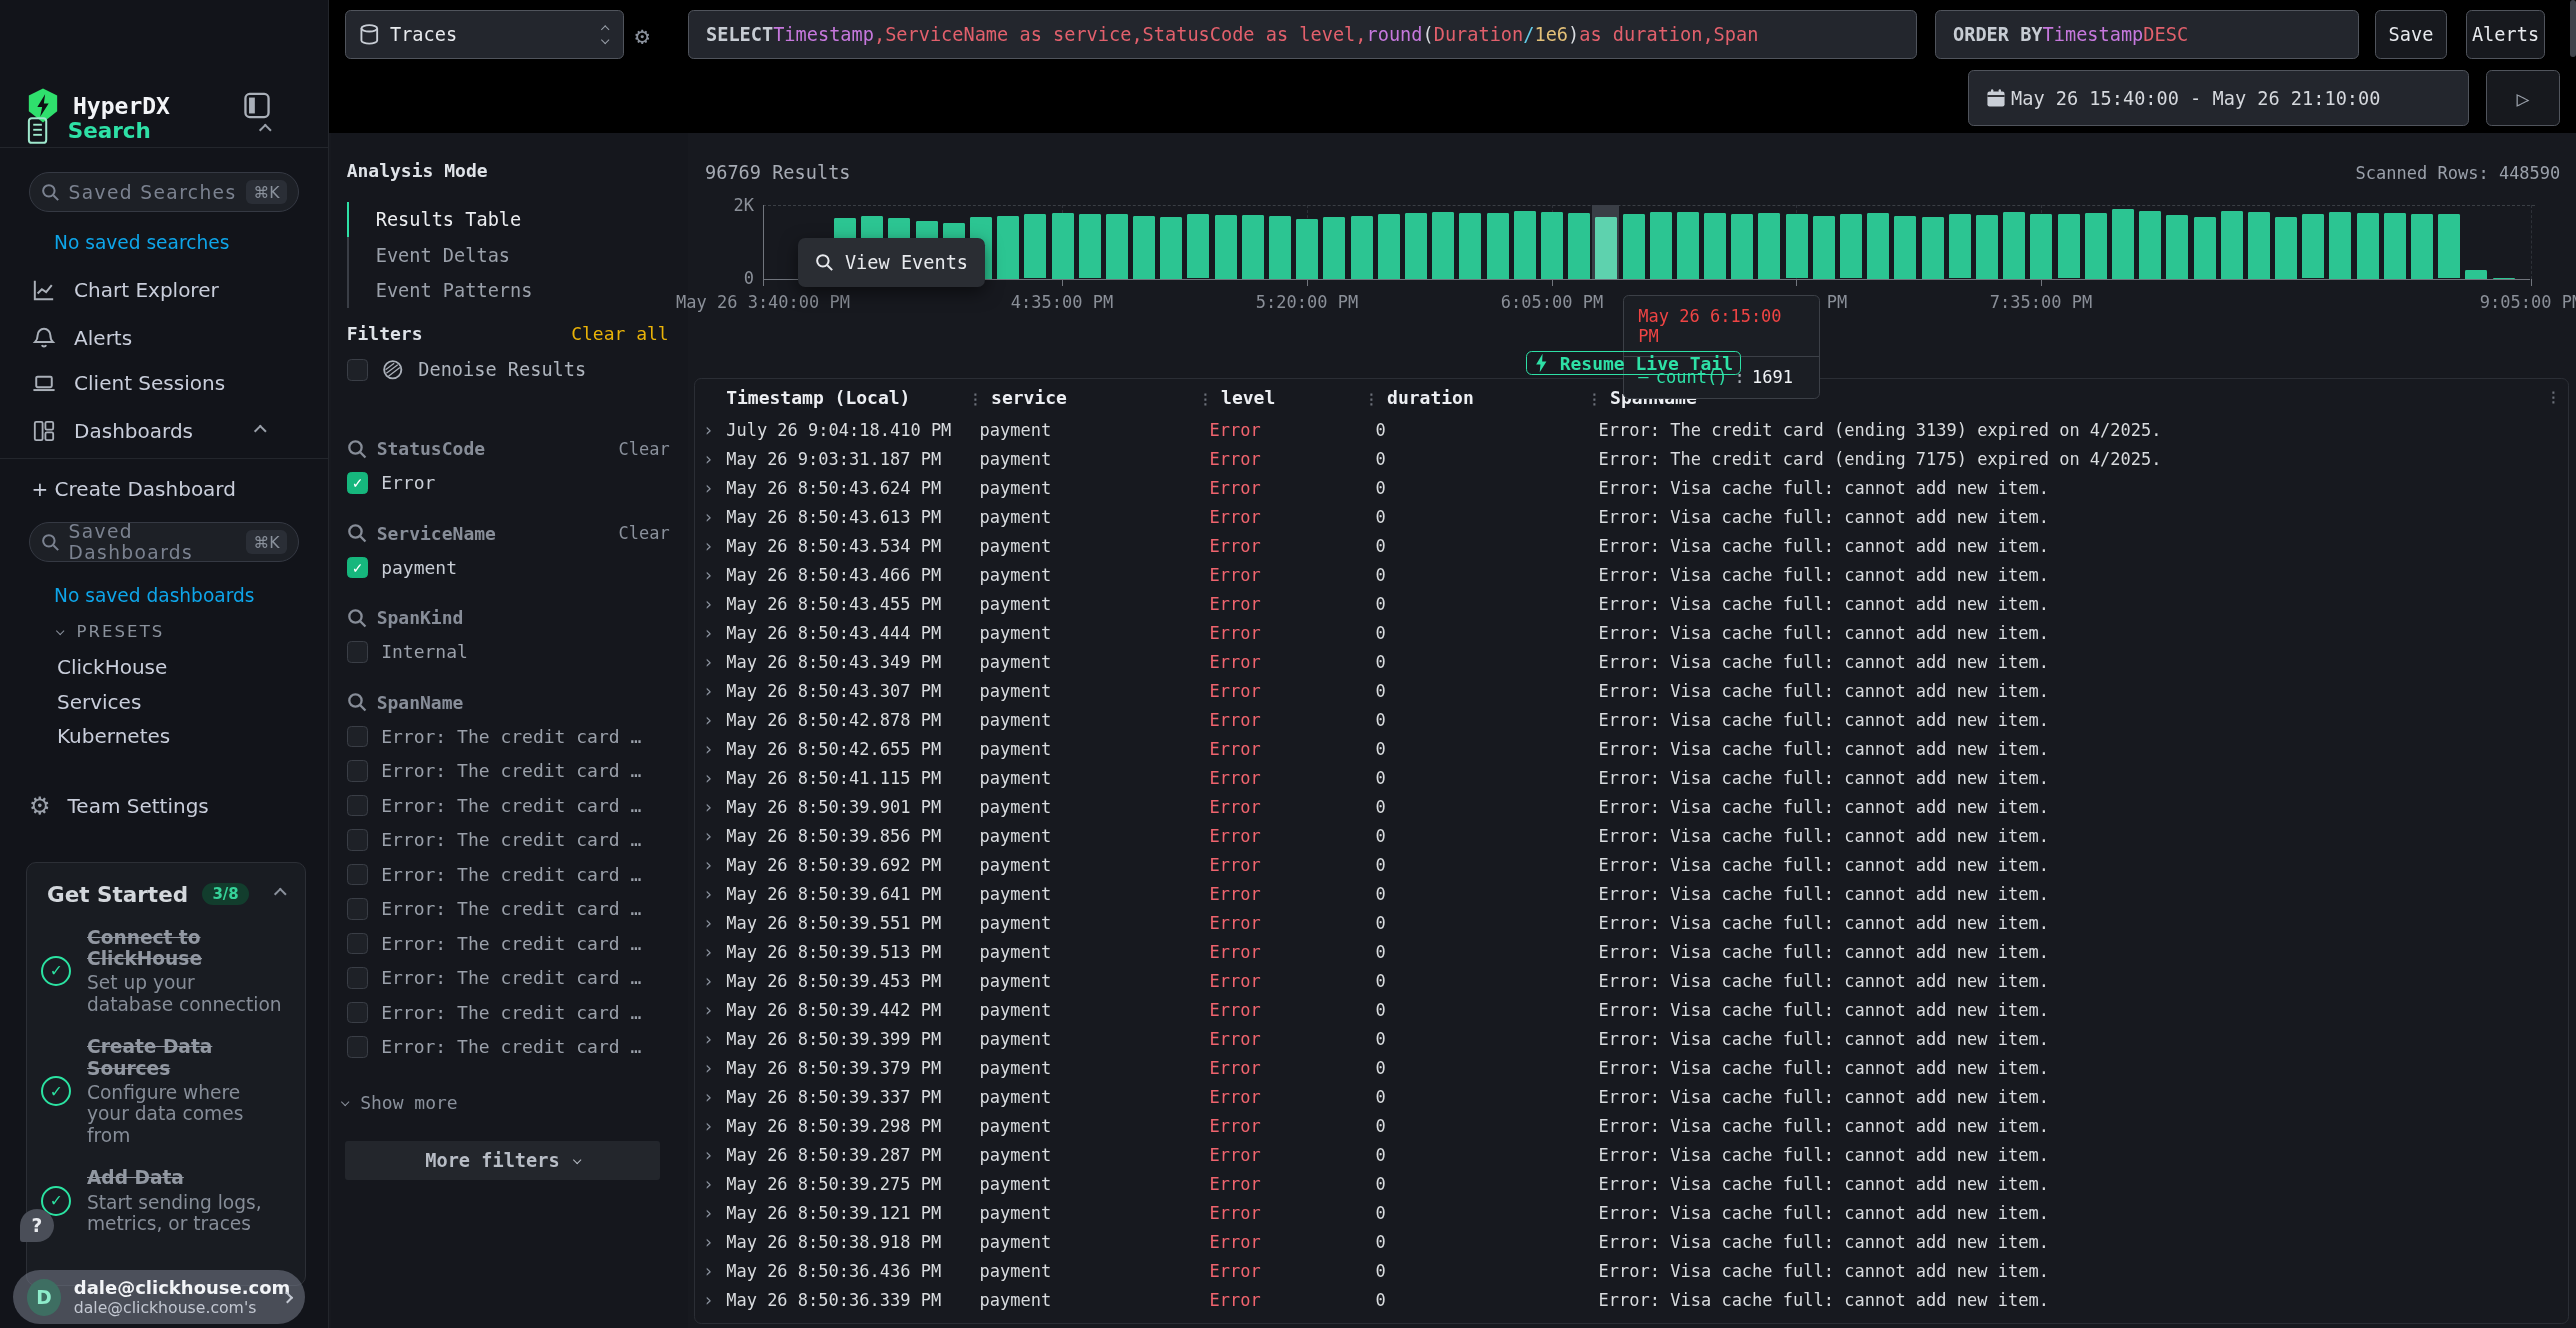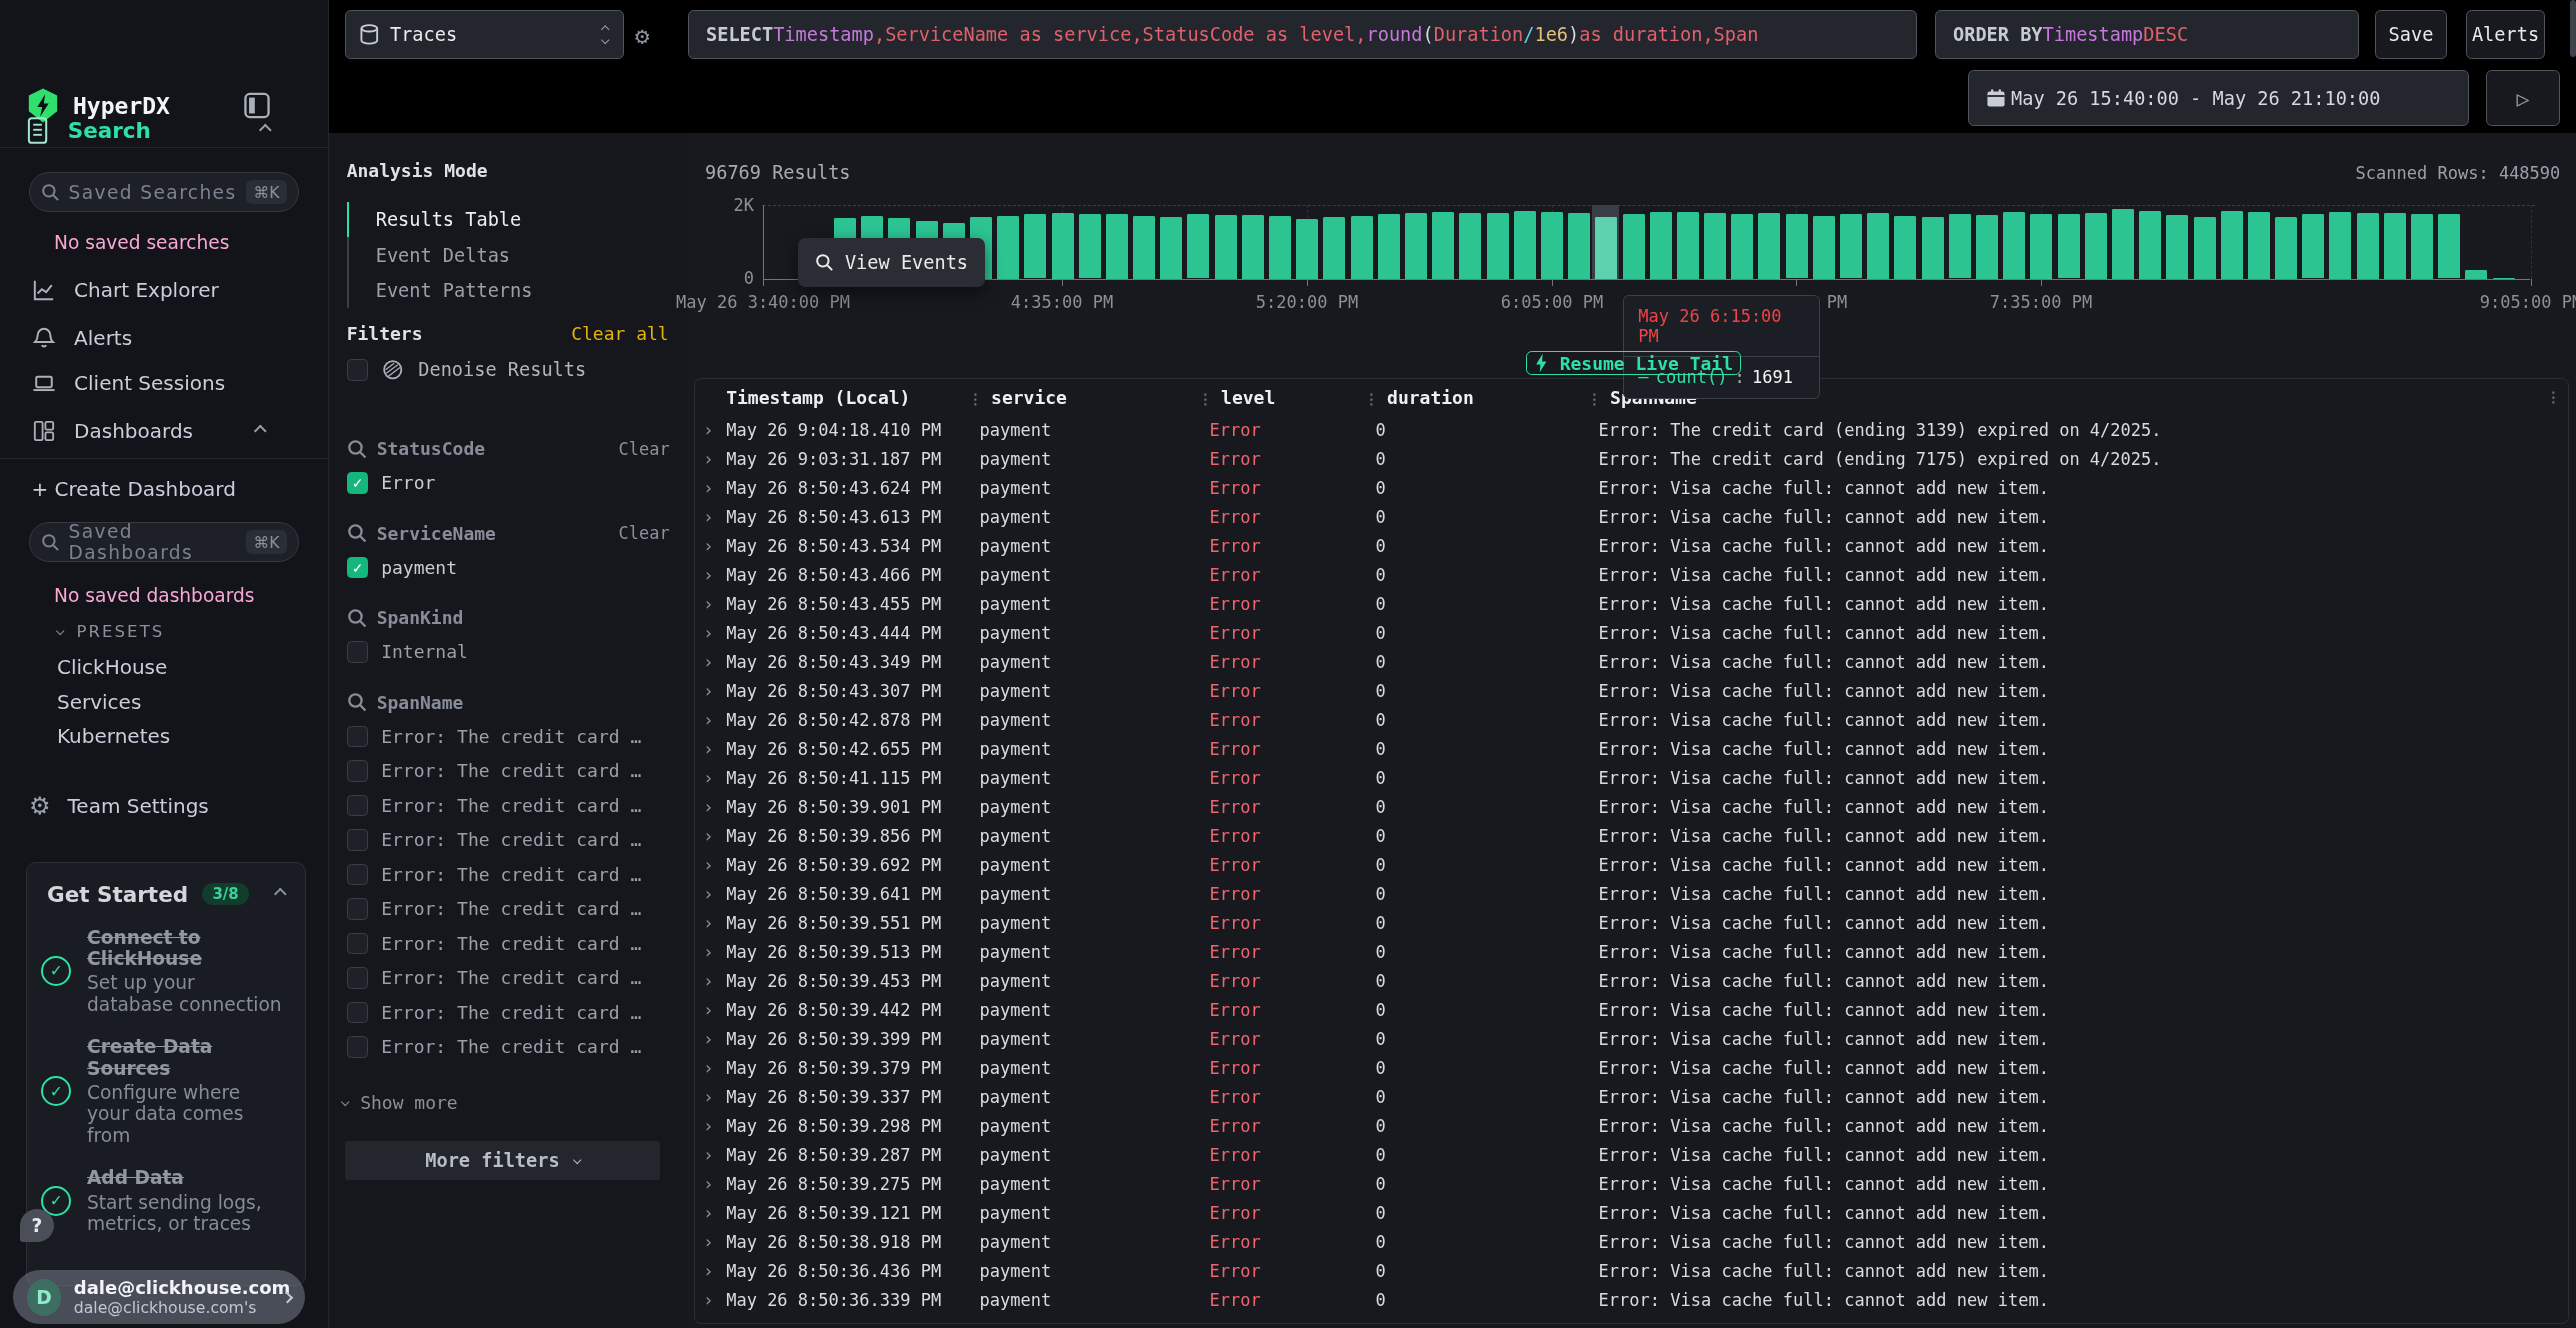--- a/index.html
+++ b/index.html
@@ -28,21 +28,21 @@
   .chev.sm { width:6.4px; height:6.4px; border-width:1.4px; }
   
   #sidebar { position:absolute; left:0; top:0; width:329px; height:1328px; background:#12141a;
              border-right:1.4px solid #23262c; font-family:"DejaVu Sans", sans-serif; }
   .side-row { position:absolute; left:0; width:296px; display:flex; align-items:center; }
   .side-label { font-size:20px; color:#c9cedb; }
   .pill { position:absolute; left:29px; width:270px; height:40px; background:#1d2026; border:1.4px solid #353943;
           border-radius:715px; display:flex; align-items:center; padding:0 11.4px; }
   .pill .ph { color:#7b8290; font-size:18.6px; letter-spacing:1.4px; flex:1; margin-left:8.6px; }
   .kbd { background:#2a2e36; border-radius:5.7px; color:#8a919c; font-size:15.7px; padding:2.9px 7.2px; font-family:"DejaVu Sans", sans-serif; }
-  .muted { color:#f9a8d4; }
+  .muted { color:#0ea5e9; }
   .icon-svg { flex:none; }
   
   #panel { position:absolute; left:331px; top:133px; width:358px; height:1195px; background:#15171d; border-right:1.4px solid #24272e; }
   .panel-h { font-size:18px; font-weight:bold; color:#dfe3e8; }
   .mode-item { font-size:18.6px; color:#9aa0aa; padding:7.2px 0 7.2px 27px; border-left:2.9px solid #3a3e46; cursor:pointer; }
   .mode-item.active { color:#eceef1; border-left-color:#2ee0a6; }
   .cbx { width:21.5px; height:21.5px; border-radius:4.3px; background:#1e2127; border:1.4px solid #3a3e46; flex:none; }
   .cbx.on { background:#16b77d; border-color:#16b77d; color:#fff; font-size:15.7px; font-weight:bold;
             display:flex; align-items:center; justify-content:center; }
   .fgroup-h { display:flex; align-items:center; gap:10px; font-size:18px; font-weight:bold; color:#878d98; }
@@ -549,21 +549,21 @@
         <span style="padding-left:0px;"><span>Timestamp (Local)</span></span>
         <span><span class="sep">⋮</span><span>service</span></span>
         <span><span class="sep">⋮</span><span>level</span></span>
         <span><span class="sep">⋮</span><span>duration</span></span>
         <span><span class="sep">⋮</span><span>SpanName</span></span>
         <span class="sep">⋮</span>
       </div>
       <div id="tbody">
           <div class="trow">
             <span class="rowchev">›</span>
-            <span>May 26 9:04:18.410 PM</span>
+            <span>July 26 9:04:18.410 PM</span>
             <span style="padding-left:11.4px;">payment</span>
             <span class="lvl" style="padding-left:11.4px;">Error</span>
             <span style="padding-left:11.4px;">0</span>
             <span style="padding-left:11.4px; overflow:hidden;">Error: The credit card (ending 3139) expired on 4/2025.</span>
             <span></span>
           </div>
           <div class="trow">
             <span class="rowchev">›</span>
             <span>May 26 9:03:31.187 PM</span>
             <span style="padding-left:11.4px;">payment</span>

